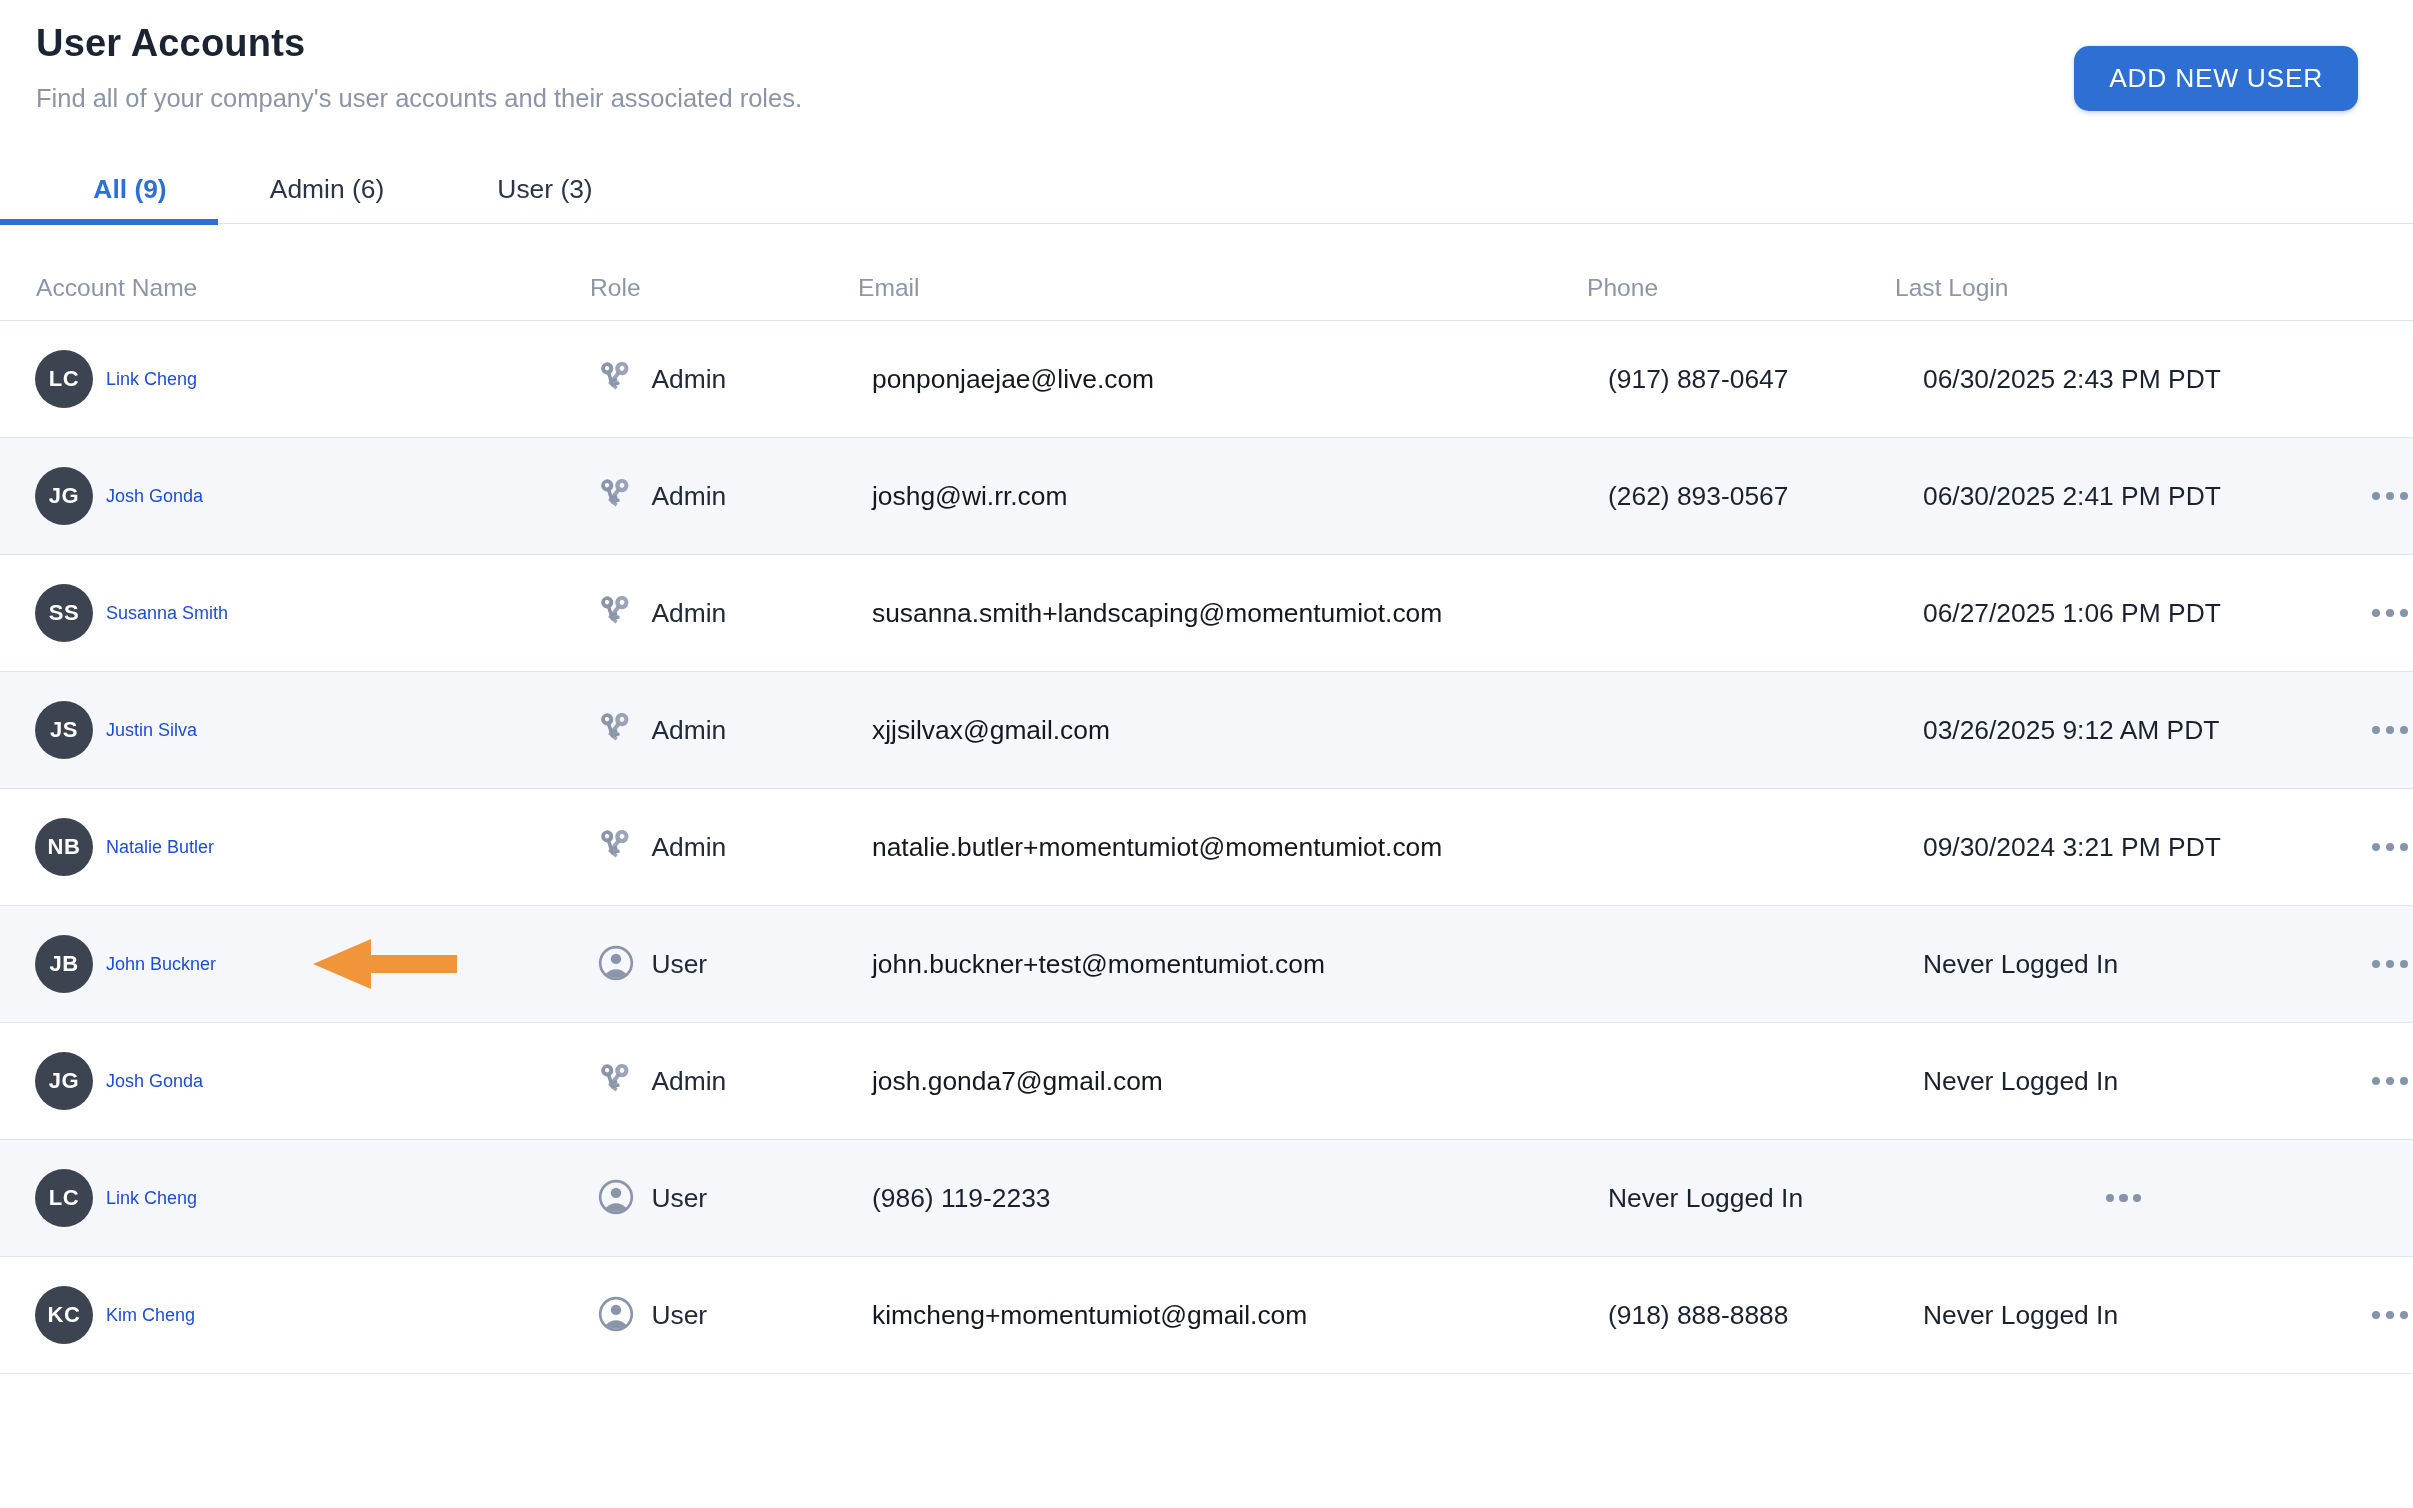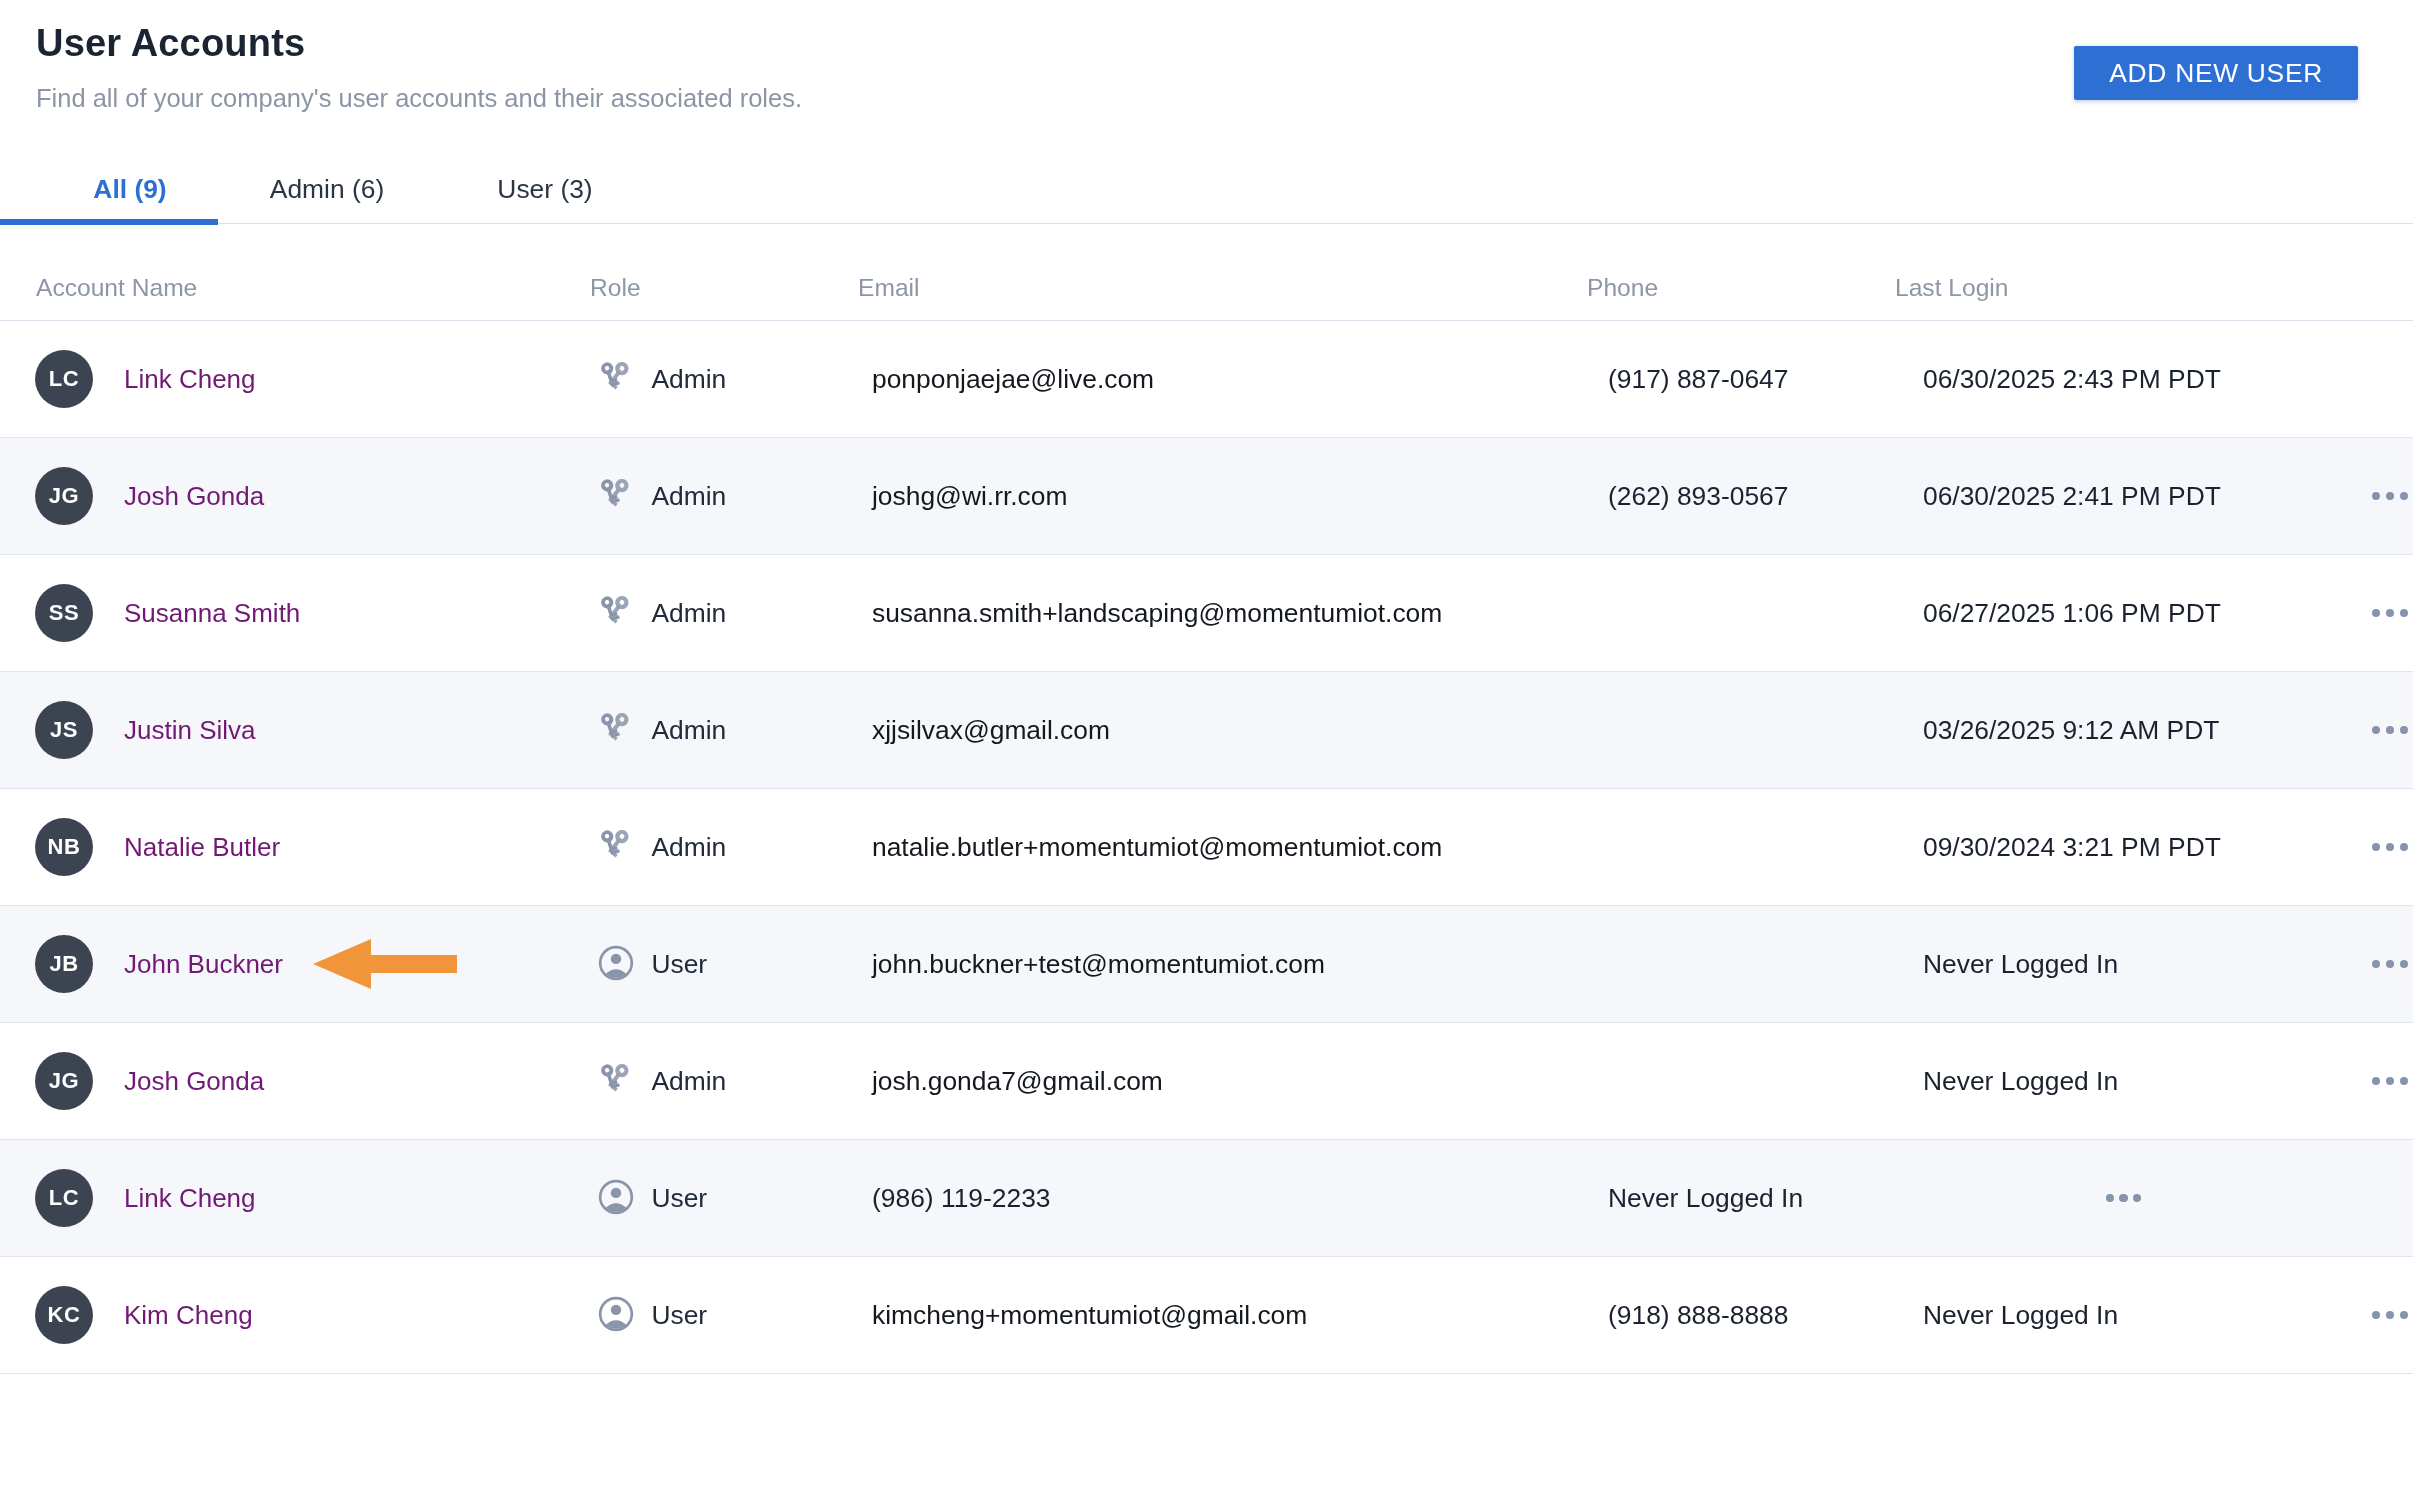--- a/index.html
+++ b/index.html
@@ -15,22 +15,22 @@
   }
   *{box-sizing:border-box;margin:0;padding:0;}
   html,body{width:2413px;height:1508px;background:#ffffff;
     font-family:"Liberation Sans","DejaVu Sans",sans-serif;color:var(--text-dark);overflow:hidden;}
   .page{position:relative;width:2413px;height:1508px;}
 
   
   .page-header{position:relative;height:155px;}
   .page-title{position:absolute;left:36px;top:22px;font-size:38px;font-weight:700;color:#1b2433;letter-spacing:0.2px;}
   .page-subtitle{position:absolute;left:36px;top:84px;font-size:25.5px;color:var(--gray);}
-  .add-user-btn{position:absolute;right:55px;top:46px;height:54px;padding:0 35px;
-    background:var(--blue);color:#fff;border:none;border-radius:2px;
+  .add-user-btn{position:absolute;right:55px;top:46px;height:65px;padding:0 35px;
+    background:var(--blue);color:#fff;border:none;border-radius:15px;
     font-size:26.4px;font-weight:500;letter-spacing:0.7px;cursor:pointer;
     font-family:"Liberation Sans","DejaVu Sans",sans-serif;box-shadow:0 1.8px 4.6px rgba(30,70,160,.25);}
 
   
   .tabs{position:relative;display:flex;height:69px;border-bottom:1.8px solid #dbe0ea;}
   .tab{position:relative;width:218px;display:flex;align-items:center;justify-content:center;
     font-size:26.4px;color:#2b3545;cursor:pointer;}
   .tab.active{color:var(--blue);font-weight:700;padding-left:42px;}
   .tab.active::after{content:"";position:absolute;left:0;bottom:-1.8px;width:100%;height:5.5px;background:var(--blue);}
 
@@ -52,21 +52,21 @@
   .table-head{height:97px;align-items:end;padding-bottom:18px;border-bottom:1.8px solid #dde3ed;}
   .th{font-size:24.6px;color:#8c96a7;}
   .th.first{padding-left:36px;}
 
   .row{position:relative;height:117px;align-items:center;border-bottom:1.8px solid var(--divider);gap:7px;}
   .row.alt{background:var(--alt-row);}
   .cell-account{display:flex;align-items:center;padding-left:35px;}
   .avatar{width:58px;height:58px;border-radius:50%;background:var(--avatar-bg);
     display:flex;align-items:center;justify-content:center;flex:0 0 58px;
     color:#fff;font-size:22px;font-weight:700;letter-spacing:0.5px;}
-  .account-name{margin-left:31px;font-size:26px;color:#701a75;}
+  .account-name{margin-left:13px;font-size:18px;color:#1d4ed8;}
   .cell-role{display:flex;align-items:center;gap:16.4px;}
   .role-label{font-size:26.4px;color:#212b3a;}
   .cell-email{font-size:26.4px;color:var(--text-black);}
   .cell-phone,.cell-login{font-size:26.4px;color:#1a2230;}
   .menu-btn{border:none;background:transparent;display:flex;align-items:center;justify-content:center;
     gap:5.5px;width:100%;height:55px;cursor:pointer;}
   .menu-btn .dot{width:8.2px;height:8.2px;border-radius:50%;background:#8594ab;}
 
   
   .arrow{position:absolute;left:313px;top:33px;width:144px;height:51px;pointer-events:none;}

